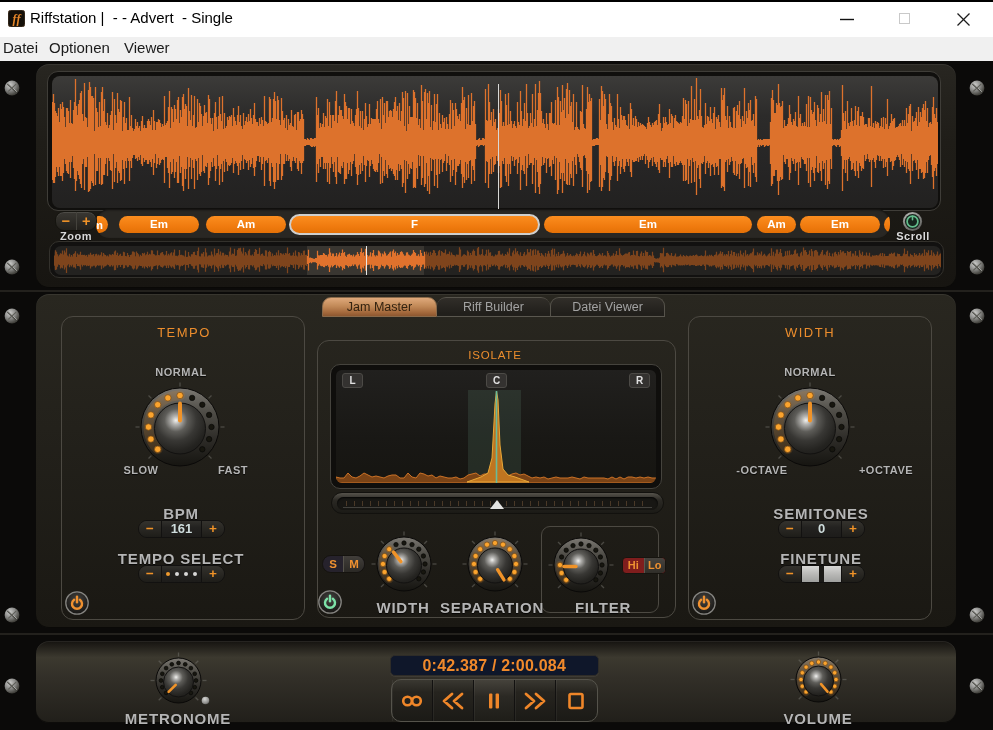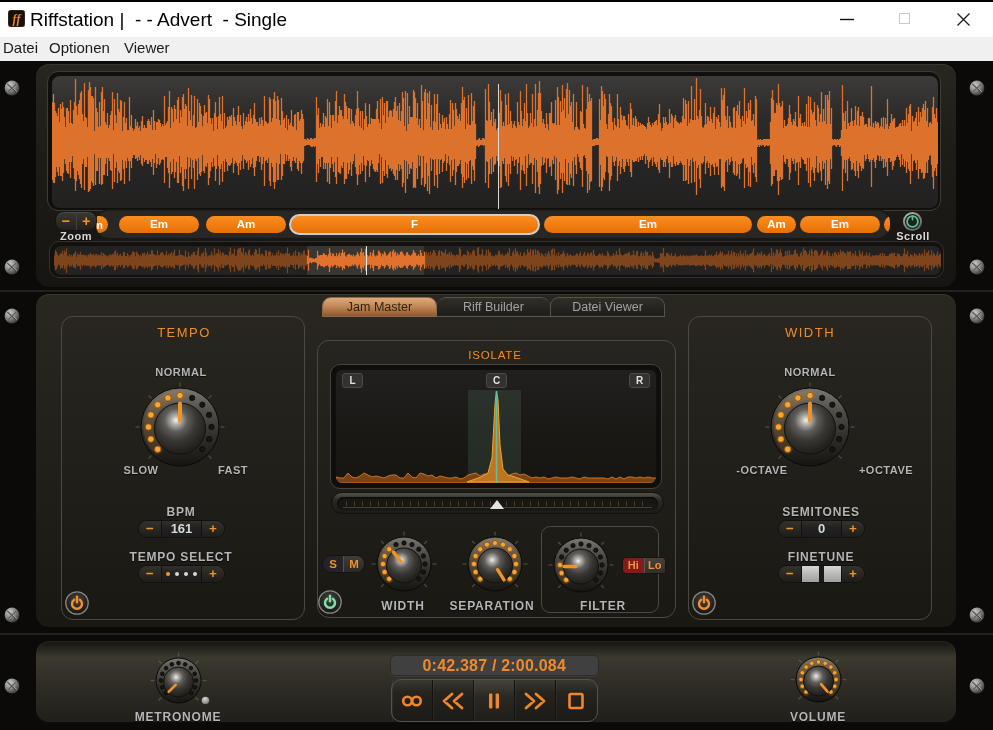--- a/index.html
+++ b/index.html
@@ -1,28 +1,28 @@
 <!DOCTYPE html>
 <html><head><meta charset="utf-8">
 <style>
 *{margin:0;padding:0;box-sizing:border-box;-webkit-font-smoothing:antialiased}
 body{width:993px;height:730px;position:relative;overflow:hidden;background:#0d0c0a;font-family:"Liberation Sans",sans-serif;}
 #tbar{position:absolute;left:0;top:0;width:993px;height:37px;background:#fff;border-top:2px solid #000;}
-#ttl{position:absolute;left:30px;top:9px;font-size:19px;color:#000;}
+#ttl{position:absolute;left:30px;top:9px;font-size:15px;color:#000;}
 #menu{position:absolute;left:0;top:37px;width:993px;height:24px;background:#f0f0f0;font-size:15px;color:#1b1b1b;}
 #menu span{position:absolute;top:2px}
 #app{position:absolute;left:0;top:61px;width:993px;height:669px;background:#0b0a09;}
 .plate{position:absolute;left:36px;width:920px;border-radius:13px;
  box-shadow:inset 0 1px 0 rgba(255,255,255,0.07), inset 0 -1px 0 rgba(0,0,0,0.6);}
 .brush{background-image:repeating-linear-gradient(180deg, rgba(255,255,255,0.028) 0px, rgba(255,255,255,0.028) 1px, rgba(0,0,0,0.06) 2px, transparent 3px, transparent 4px),repeating-linear-gradient(180deg, rgba(255,255,255,0.016) 0px, rgba(255,255,255,0.016) 2px, transparent 2px, transparent 9px);}
 #p1{top:3px;height:224px;background:linear-gradient(180deg,#282621 0%,#1f1d18 35%,#171511 100%);}
 #p2{top:233px;height:334px;background:linear-gradient(180deg,#292720 0%,#23211b 40%,#1a1813 100%);}
 #p3{top:580px;height:82px;background:linear-gradient(180deg,#151310 0%,#3c392f 20%,#322f28 45%,#211f1a 100%);}
 .lbl{position:absolute;font-weight:bold;font-size:11px;color:#b5b5b5;letter-spacing:0.5px;transform:translateX(-50%);white-space:nowrap;text-shadow:0 1px 1px rgba(0,0,0,0.8);}
-.slbl{position:absolute;font-weight:bold;font-size:12px;color:#b5b5b5;letter-spacing:0.8px;transform:translateX(-50%);white-space:nowrap;text-shadow:0 1px 1px rgba(0,0,0,0.8);}
+.slbl{position:absolute;font-weight:bold;font-size:15px;color:#b5b5b5;letter-spacing:0.8px;transform:translateX(-50%);white-space:nowrap;text-shadow:0 1px 1px rgba(0,0,0,0.8);}
 .ptitle{position:absolute;font-size:13px;color:#ec8d2d;letter-spacing:1.5px;transform:translateX(-50%);white-space:nowrap;}
 .panel{position:absolute;border:1px solid #4c4942;border-radius:12px;}
 #wavebox{position:absolute;left:47px;top:10px;width:894px;height:140px;border-radius:11px;background:#100f0d;border:1px solid #3f3d38;}
 #waveinner{position:absolute;left:4px;top:4px;width:886px;height:132px;border-radius:8px;overflow:hidden;background:linear-gradient(180deg,#3c3b39 0%,#2c2b2a 30%,#262525 70%,#222120 100%);}
 #playhead{position:absolute;left:449.5px;top:12px;width:1.6px;height:137px;background:#d8d8d6;}
 #ctrack{position:absolute;left:96px;top:148px;width:794px;height:29px;border-radius:13px;background:#292723;overflow:hidden;box-shadow:inset 0 1px 2px rgba(0,0,0,0.6);}
 .pill{position:absolute;top:7px;height:17px;border-radius:8.5px;background:linear-gradient(180deg,#fb8d1f 0%,#f07b0f 60%,#e47106 100%);
  color:#fff;font-weight:bold;font-size:11.5px;text-align:center;line-height:17px;}
 .pill.sel{top:5px;height:21px;border-radius:10.5px;border:2px solid #cfcfcd;line-height:17px;}
 #zoomctl{position:absolute;left:55px;top:150px;width:42px;height:20px;border-radius:9px;background:linear-gradient(180deg,#3a3833 0%,#23211d 100%);border:1px solid #15140f;box-shadow:inset 0 1px 0 rgba(255,255,255,0.1);display:flex;}
@@ -55,21 +55,21 @@
 #sticks{position:absolute;left:9px;top:3.5px;width:304px;height:5px;background-image:repeating-linear-gradient(90deg, rgba(175,125,80,0.33) 0px, rgba(175,125,80,0.33) 1px, transparent 1px, transparent 8px);}
 #sline{position:absolute;left:6px;bottom:2.5px;width:309px;height:1px;background:rgba(190,190,185,0.25);}
 #smarker{position:absolute;left:489.5px;top:438.5px;width:0;height:0;border-left:7px solid transparent;border-right:7px solid transparent;border-bottom:9px solid #e4e4e2;}
 #sm{position:absolute;left:322px;top:494px;width:43px;height:17.5px;border-radius:8.75px;display:flex;background:#26222c;border:1px solid #15130f;}
 #sm div{flex:1;color:#ef9130;font-weight:bold;font-size:11.5px;text-align:center;line-height:16px;}
 #sm div:last-child{background:linear-gradient(180deg,#413e3a,#2b2925);border-radius:0 8.75px 8.75px 0;border-left:1px solid #55524a;}
 #hilo{position:absolute;left:622px;top:496px;width:44px;height:16.5px;border-radius:4px;display:flex;background:#7f1d1d;border:1px solid #16140f;}
 #hilo div{flex:1;color:#ef9130;font-weight:bold;font-size:11px;text-align:center;line-height:15px;}
 #hilo div:last-child{background:linear-gradient(180deg,#46433e,#302e29);border-radius:0 4px 4px 0;border-left:1px solid #5a574e;}
 #fbox{position:absolute;left:541px;top:465px;width:118px;height:87px;border-radius:9px;border:1px solid #4c4942;}
-#tdisp{position:absolute;left:390px;top:594px;width:208.5px;height:20.5px;border-radius:5px;background:#404040;border:1px solid #2e2c28;box-shadow:0 1px 0 rgba(255,255,255,0.06);
+#tdisp{position:absolute;left:390px;top:594px;width:208.5px;height:20.5px;border-radius:5px;background:#0f172a;border:1px solid #2e2c28;box-shadow:0 1px 0 rgba(255,255,255,0.06);
  color:#f0892b;font-weight:bold;font-size:16px;text-align:center;line-height:19.5px;letter-spacing:0.2px;}
 #trans{position:absolute;left:391px;top:618px;width:206.5px;height:43px;border-radius:10px;background:linear-gradient(180deg,#3a3831 0%,#26241f 30%,#1b1a16 100%);border:1px solid #55534b;display:flex;}
 .tbtn{flex:1;display:flex;align-items:center;justify-content:center;border-right:1px solid #121110;box-shadow:inset 1px 0 0 rgba(255,255,255,0.05);}
 .tbtn:last-child{border-right:none;}
 .tbtn.lit{background:linear-gradient(180deg,#45423b 0%,#2b2924 40%,#1e1d18 100%);}
 .seam{position:absolute;left:0;width:993px;height:2px;background:#23211d;}
 </style></head><body>
 
 <div id="tbar"></div>
 <svg style="position:absolute;left:8px;top:10px" width="17" height="17" viewBox="0 0 17 17">

